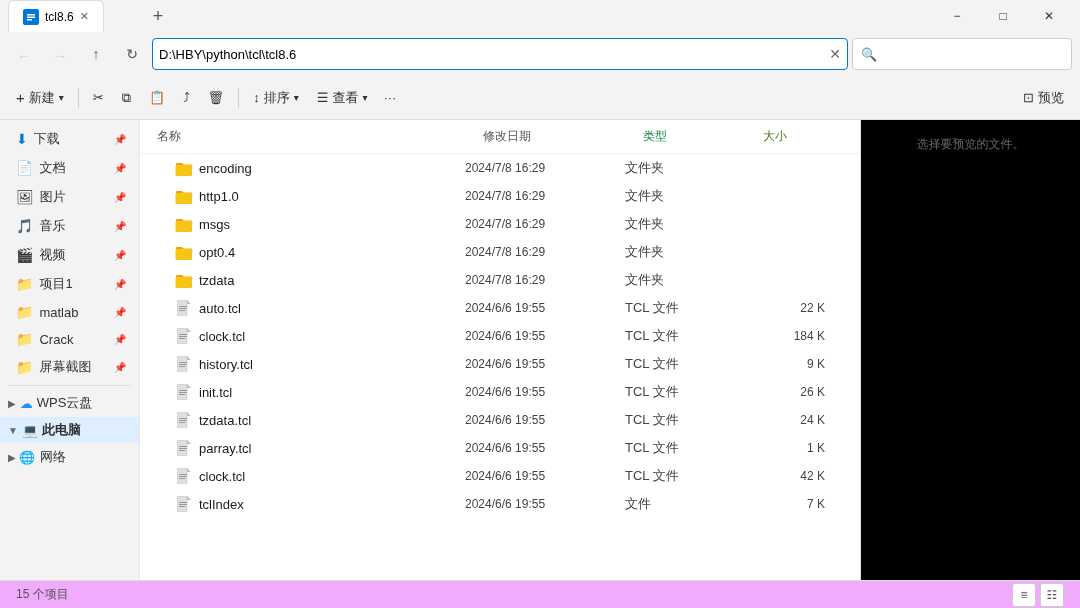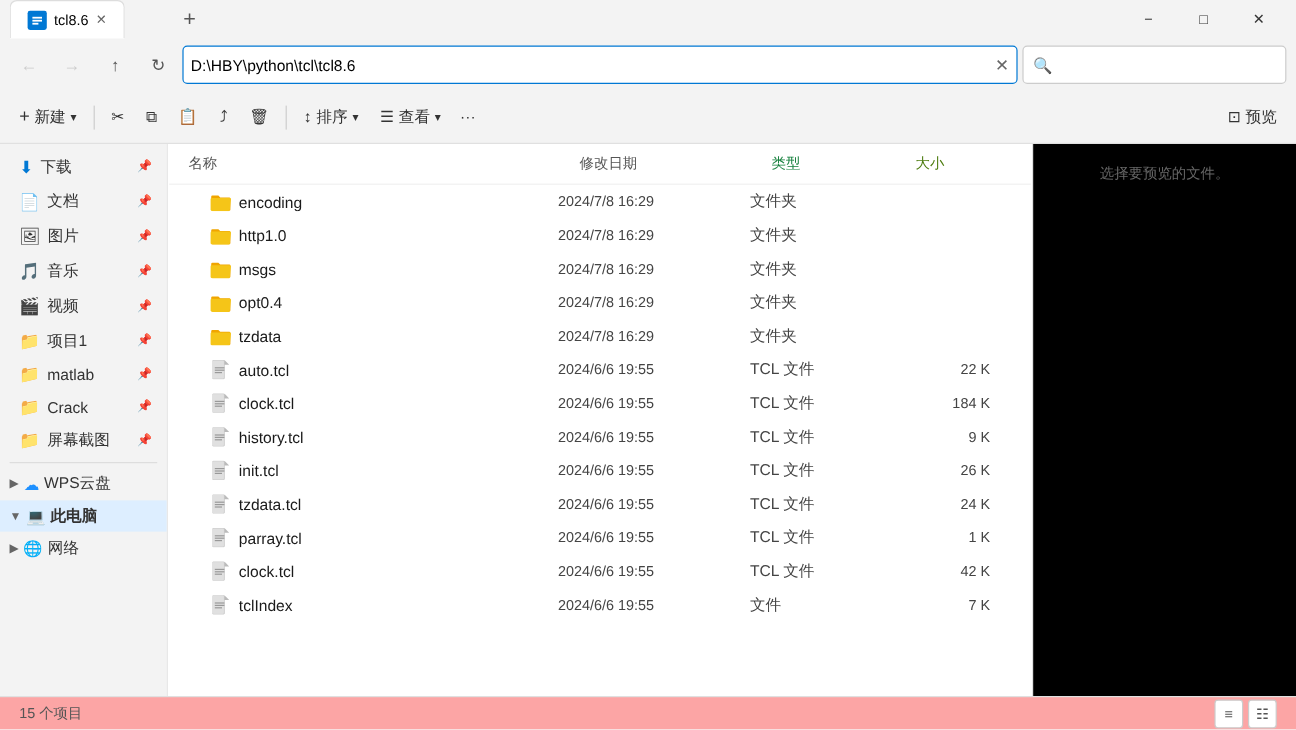--- a/index.html
+++ b/index.html
@@ -65,21 +65,21 @@
     .file-name { width: 266px; font-size: 13px; color: #1a1a1a; white-space: nowrap; overflow: hidden; text-overflow: ellipsis; }
     .file-date { width: 160px; font-size: 12px; color: #444; }
     .file-type { width: 120px; font-size: 13px; color: #444; }
     .file-size { width: 80px; font-size: 12px; color: #444; text-align: right; }
 
     
     .preview-panel { width: 220px; border-left: 1px solid #e0e0e0; background: #000000; display: flex; align-items: flex-start; justify-content: center; padding: 16px; }
     .preview-text { font-size: 12px; color: #666; }
 
     
-    .status-bar { height: 28px; background: #fca5a5; border-top: 1px solid #e0e0e0; display: flex; align-items: center; padding: 0 16px; font-size: 12px; color: #555; }
+    .status-bar { height: 28px; background: #f0abfc; border-top: 1px solid #e0e0e0; display: flex; align-items: center; padding: 0 16px; font-size: 12px; color: #555; }
     .status-right { margin-left: auto; display: flex; gap: 4px; }
     .view-btn { width: 24px; height: 24px; display: flex; align-items: center; justify-content: center; cursor: pointer; border-radius: 3px; border: 1px solid #ccc; background: white; }
 
     
     .watermark { position: fixed; bottom: 40px; right: 50px; font-size: 16px; color: rgba(0,0,0,0.15); font-weight: bold; pointer-events: none; margin-left: 12px; }
 
     
     ::-webkit-scrollbar { width: 10px; }
     ::-webkit-scrollbar-track { background: #f0f0f0; }
     ::-webkit-scrollbar-thumb { background: #c0c0c0; border-radius: 4px; }

